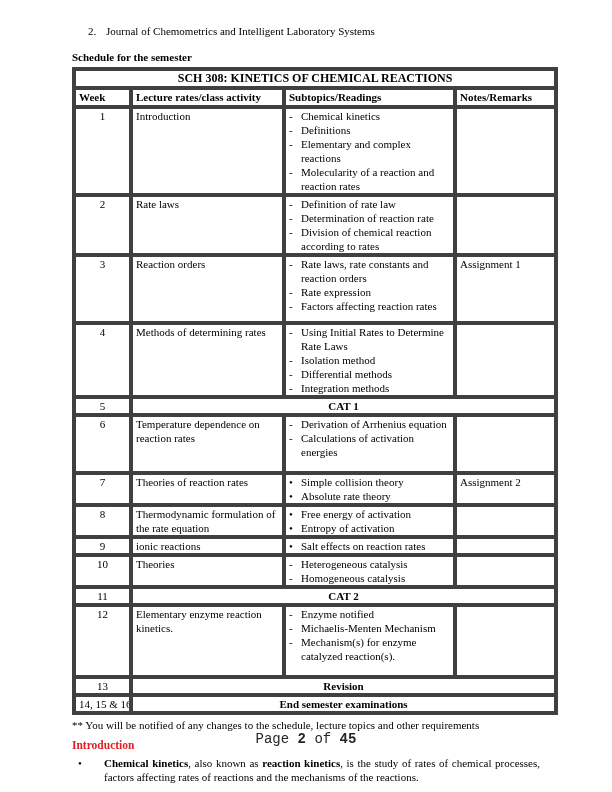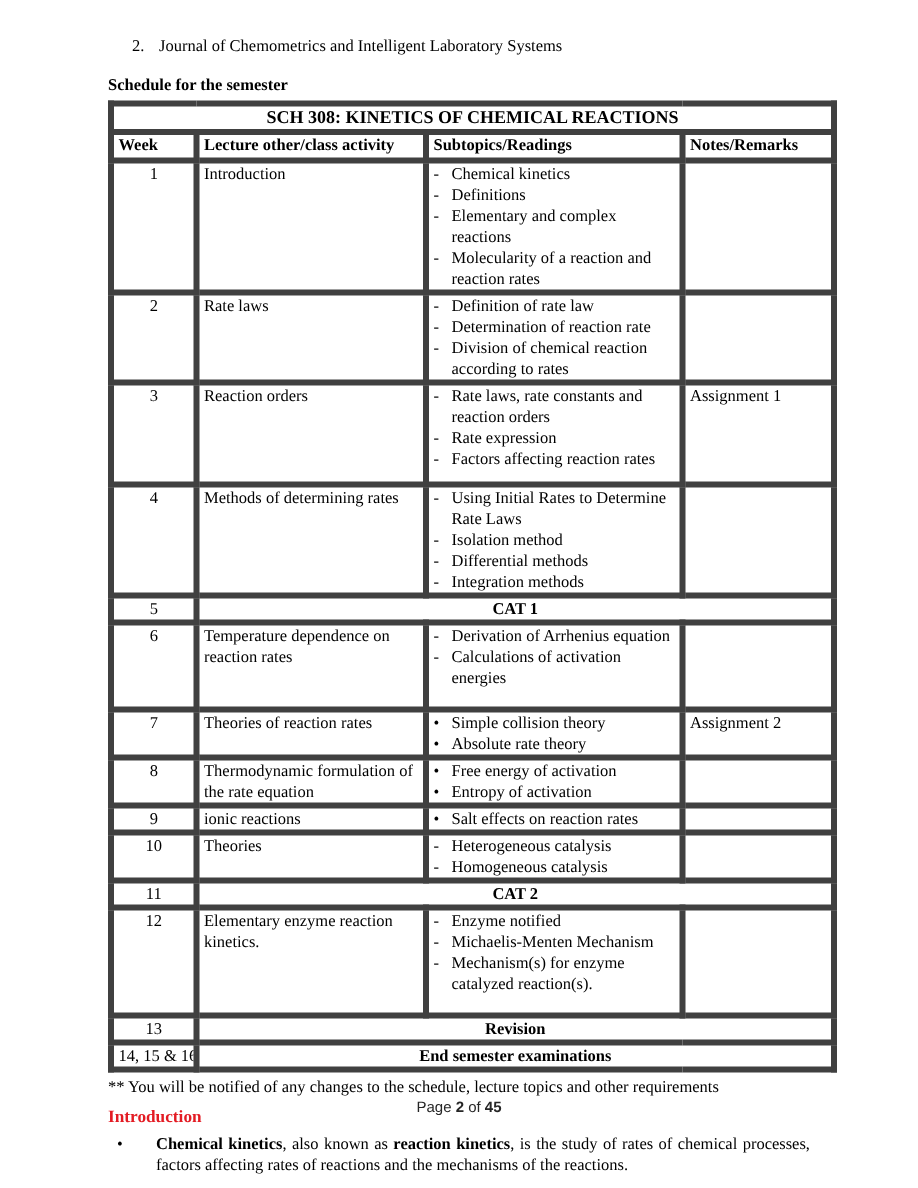--- a/index.html
+++ b/index.html
@@ -67,22 +67,22 @@
 
   .intro-heading{font-weight:bold;margin-top:6px;font-size:11.5px;}
 
   .intro-para{display:flex;margin-top:4px;width:468px;}
   .intro-bullet{width:26px;flex:none;padding-left:6px;}
   .intro-text{flex:1;text-align:justify;}
 
   .footer{
     position:absolute;left:0;top:732px;width:612px;
     text-align:center;
-    font-family:Liberation Sans, sans-serif;
-    font-size:10px;color:#262626;
+    font-family:Liberation Mono, monospace;
+    font-size:14px;color:#262626;
   }
 </style>
 </head>
 <body>
 
 <div class="page">
   <div class="content">
 
     <div class="ref-line">
       <span class="ref-num">2.</span>
@@ -97,21 +97,21 @@
           <col class="c-topic">
           <col class="c-subs">
           <col class="c-notes">
       </colgroup>
       <thead>
         <tr>
           <td class="title-cell" colspan="4">SCH 308: KINETICS OF CHEMICAL REACTIONS</td>
         </tr>
         <tr>
           <th class="week">Week</th>
-          <th>Lecture other/class activity</th>
+          <th>Lecture rates/class activity</th>
           <th>Subtopics/Readings</th>
           <th>Notes/Remarks</th>
         </tr>
       </thead>
       <tbody>
           <tr>
             <td class="week">1</td>
             <td class="topic">Introduction</td>
             <td class="subs">
               <div class="sub-line">

